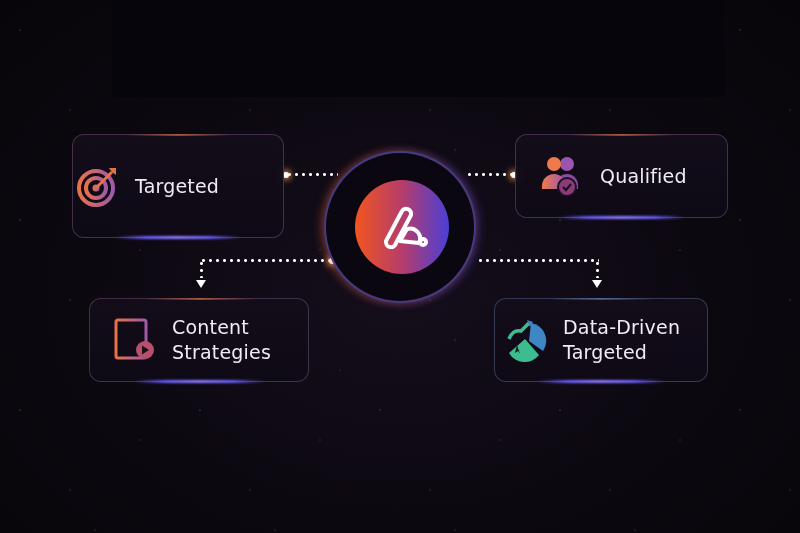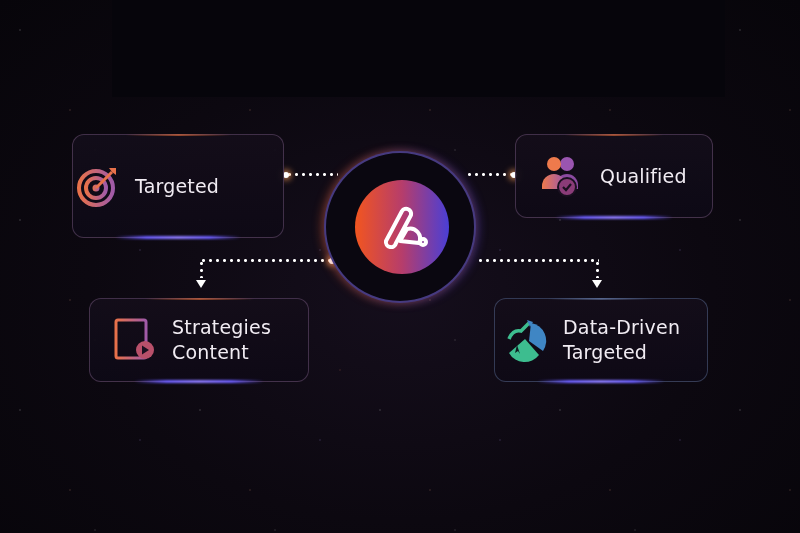--- a/index.html
+++ b/index.html
@@ -122,21 +122,21 @@
       <circle cx="20" cy="24" r="3.5" fill="url(#gt)"></circle>
       <path d="M20 24 L36 8" stroke="#e8714a" stroke-width="3"></path>
       <path d="M33 4 L40 4 L40 11 L36 8 Z" fill="#e8714a"></path>
     </svg>
   </span>
   <div class="label">
     <div>Targeted</div>
   </div>
 </div>
 
-<div class="card" style="left:515px; top:134px; width:198px; height:84px; padding-left:22px;">
+<div class="card" style="left:515px; top:134px; width:213px; height:84px; padding-left:22px;">
   <span class="icon">
     <svg width="46" height="46" viewBox="0 0 46 46">
       <defs>
           <linearGradient id="gq" x1="0" x2="1">
             <stop offset="0" stop-color="#ee7a4c"></stop>
             <stop offset="1" stop-color="#9a55b0"></stop>
           </linearGradient>
         </defs>
       <circle cx="27" cy="11" r="7" fill="#9a55b0"></circle>
       <path d="M16 32 a11 11 0 0 1 22 0 v4 h-22 Z" fill="#8a4aa0"></path>
@@ -162,22 +162,22 @@
         </defs>
       <rect x="4" y="3" width="30" height="38" rx="2" fill="none" stroke="url(#gc)" stroke-width="3"></rect>
       <line x1="11" y1="13" x2="27" y2="13" stroke="url(#gc)" stroke-width="2.5"></line>
       <line x1="11" y1="19" x2="27" y2="19" stroke="url(#gc)" stroke-width="2.5"></line>
       <line x1="11" y1="25" x2="24" y2="25" stroke="url(#gc)" stroke-width="2.5"></line>
       <circle cx="33" cy="33" r="9" fill="#b8506a"></circle>
       <path d="M30 28.5 L37 33 L30 37.5 Z" fill="#1a1020"></path>
     </svg>
   </span>
   <div class="label">
+    <div>Content</div>
     <div>Strategies</div>
-    <div>Content</div>
   </div>
 </div>
 
 <div class="card teal" style="left:494px; top:298px; width:214px; height:84px; padding-left:6px;">
   <span class="icon">
     <svg width="46" height="46" viewBox="0 0 46 46">
       <path d="M28 6 A18 18 0 0 1 40 34 L26 24 Z" fill="#3f86c4"></path>
       <path d="M22 22 L36 38 A18 18 0 0 1 6 36 Z" fill="#3dbd8f"></path>
       <path d="M6 22 Q10 12 18 14 L26 6" stroke="#3dbd8f" stroke-width="3.5" fill="none"></path>
       <path d="M24 3 L30 5 L27 10 Z" fill="#3f86c4"></path>

